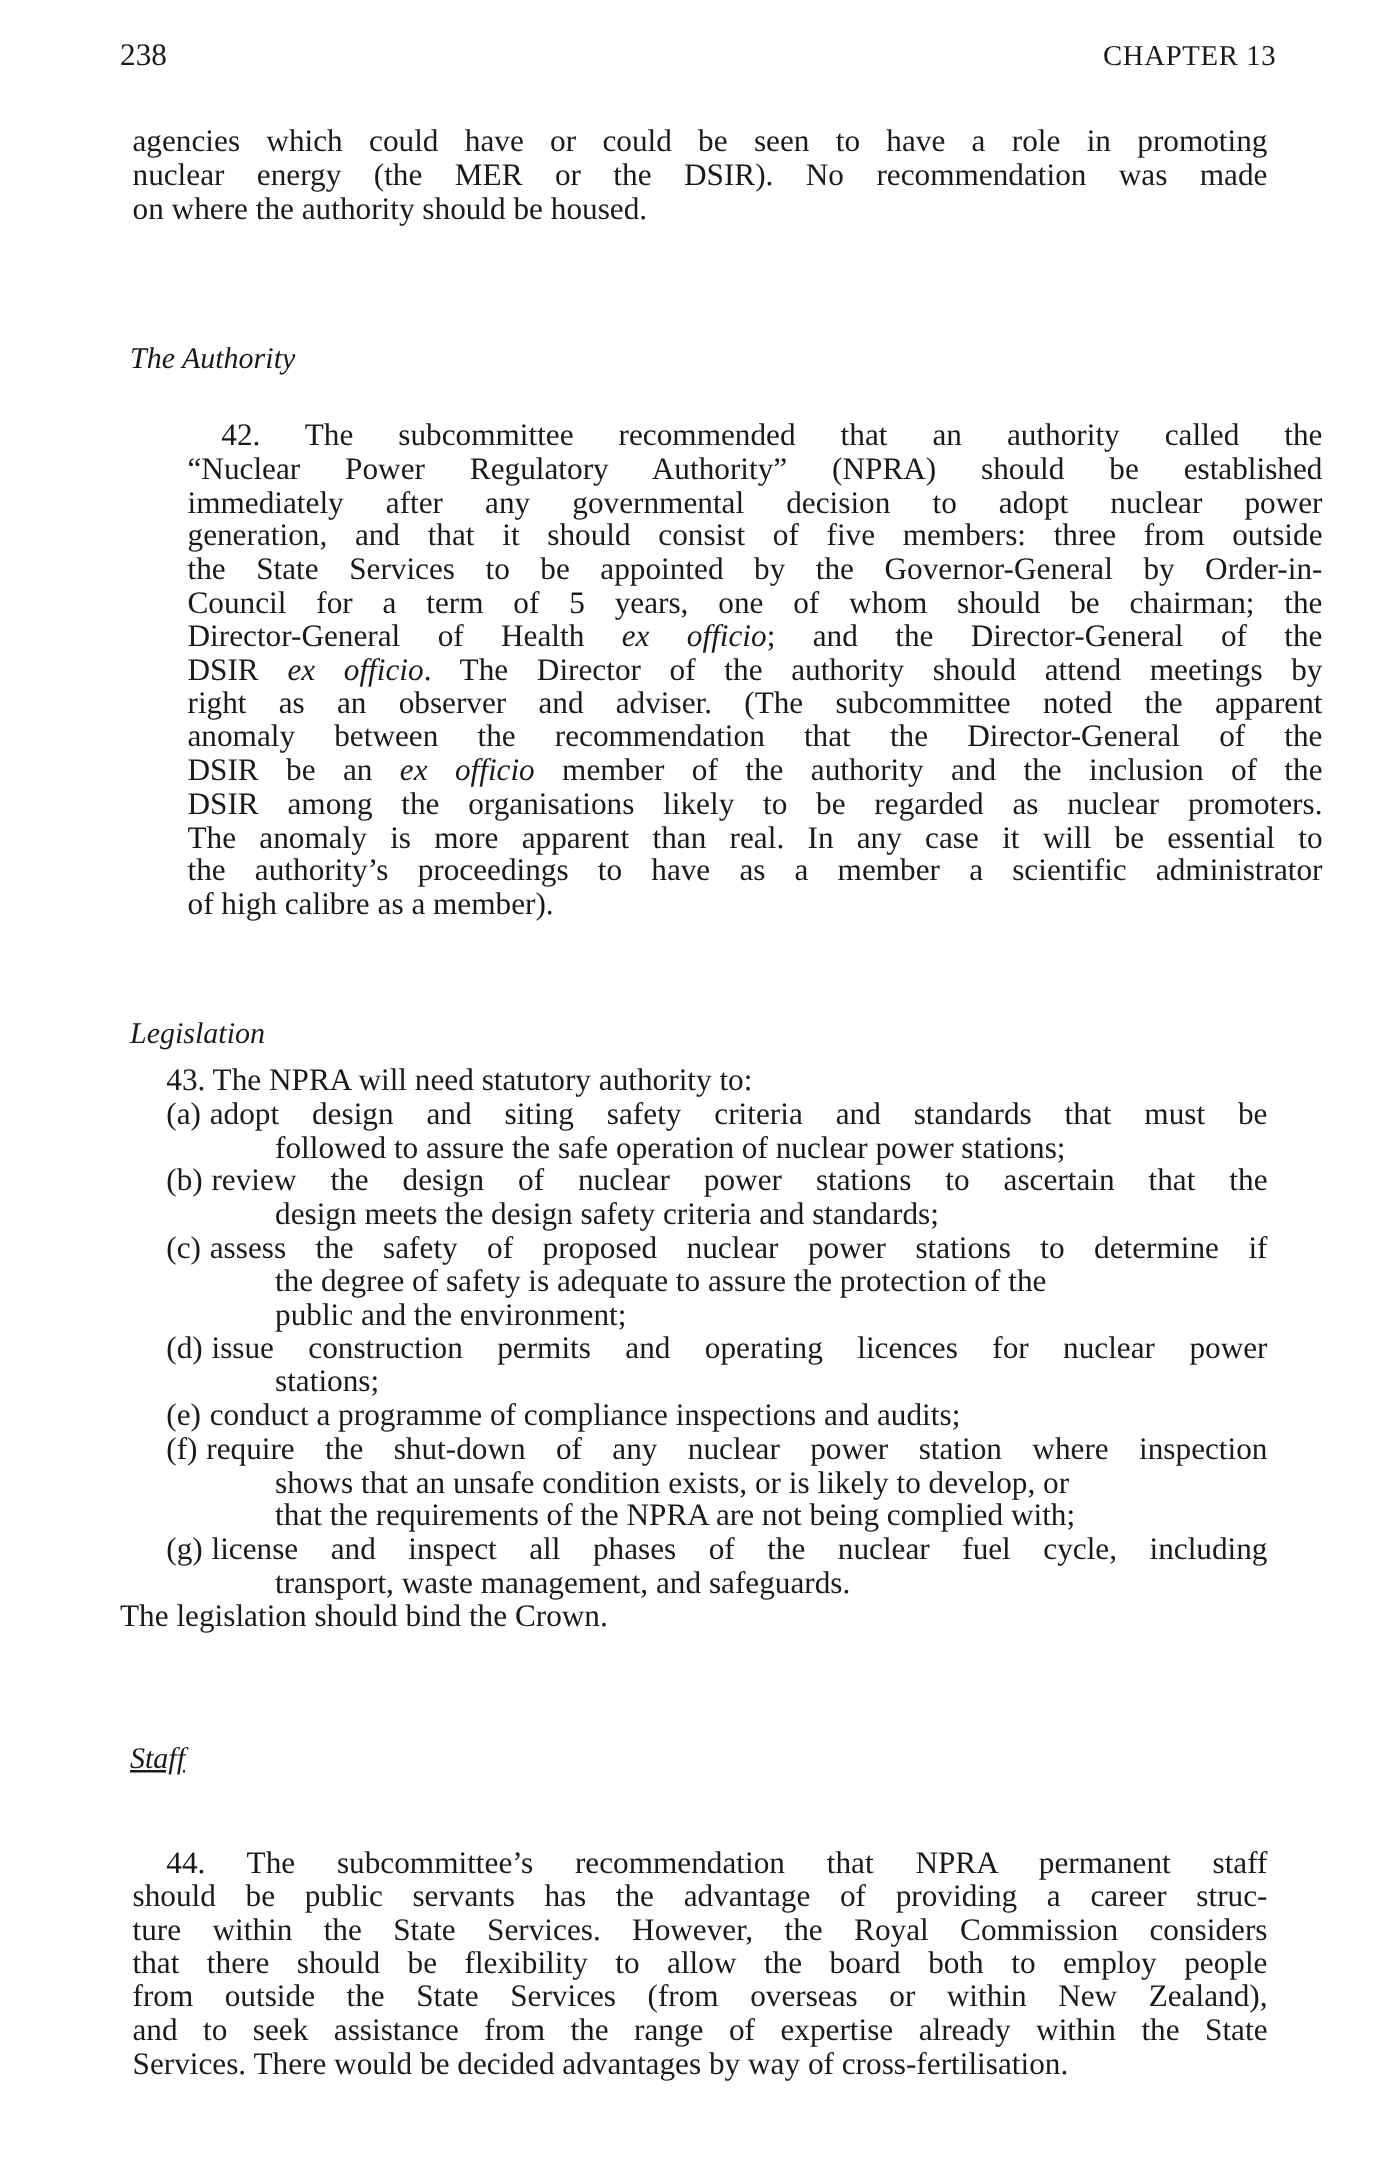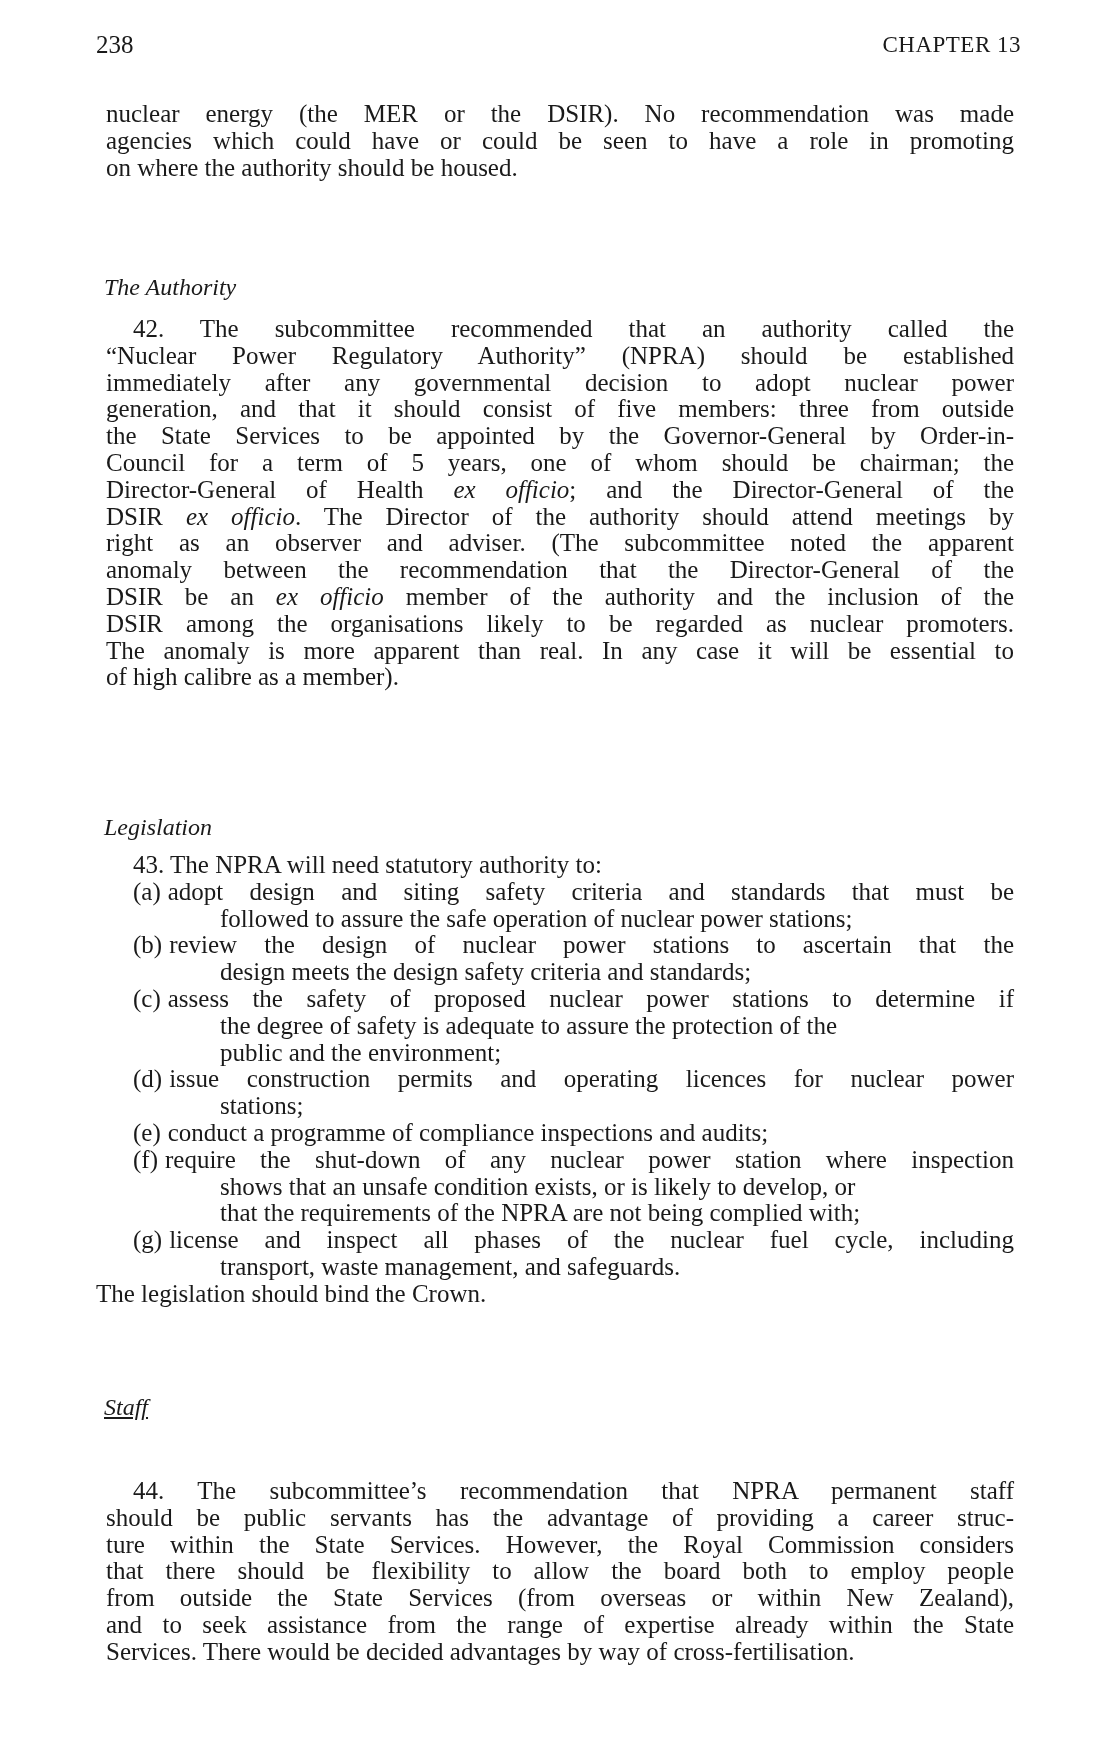--- a/index.html
+++ b/index.html
@@ -29,40 +29,41 @@
 <body>
 
 <div class="page">
 
   <div class="running-head">
     <span class="page-num">238</span>
     <span class="chapter">CHAPTER 13</span>
   </div>
 
   <div class="block" style="top:101px;">
+    <span class="line justify">agencies which could have or could be seen to have a role in promoting</span>
     <span class="line justify">nuclear energy (the MER or the DSIR). No recommendation was made</span>
-    <span class="line justify">agencies which could have or could be seen to have a role in promoting</span>
     <span class="line">on where the authority should be housed.</span>
   </div>
 
   <div class="heading" style="top:272px;">The Authority</div>
-  <div class="block" style="top:316px;" id="auth-block">
+  <div class="block" style="top:336px;margin-left:44px;" id="auth-block">
       <span class="line justify ind">42. The subcommittee recommended that an authority called the</span>
       <span class="line justify">“Nuclear Power Regulatory Authority” (NPRA) should be established</span>
       <span class="line justify">immediately after any governmental decision to adopt nuclear power</span>
       <span class="line justify">generation, and that it should consist of five members: three from outside</span>
       <span class="line justify">the State Services to be appointed by the Governor-General by Order-in-</span>
       <span class="line justify">Council for a term of 5 years, one of whom should be chairman; the</span>
       <span class="line justify">Director-General of Health <em>ex officio</em>; and the Director-General of the</span>
       <span class="line justify">DSIR <em>ex officio</em>. The Director of the authority should attend meetings by</span>
       <span class="line justify">right as an observer and adviser. (The subcommittee noted the apparent</span>
       <span class="line justify">anomaly between the recommendation that the Director-General of the</span>
       <span class="line justify">DSIR be an <em>ex officio</em> member of the authority and the inclusion of the</span>
       <span class="line justify">DSIR among the organisations likely to be regarded as nuclear promoters.</span>
       <span class="line justify">The anomaly is more apparent than real. In any case it will be essential to</span>
+      <span class="line justify">the authority’s proceedings to have as a member a scientific administrator</span>
       <span class="line">of high calibre as a member).</span>
     </div>
 
   <div class="heading" style="top:812px;">Legislation</div>
   <div class="block" style="top:852px;" id="leg-block">
     <span class="line ind">43. The NPRA will need statutory authority to:</span>
   <span class="item-line" style="padding-left: 27px; display: flex;">
         <span class="lbl" style="margin-right: 7px;">(a)</span>
         <span style="flex: 1 1 0%; text-align: justify; text-align-last: justify;">adopt design and siting safety criteria and standards that must be</span>
       </span>

